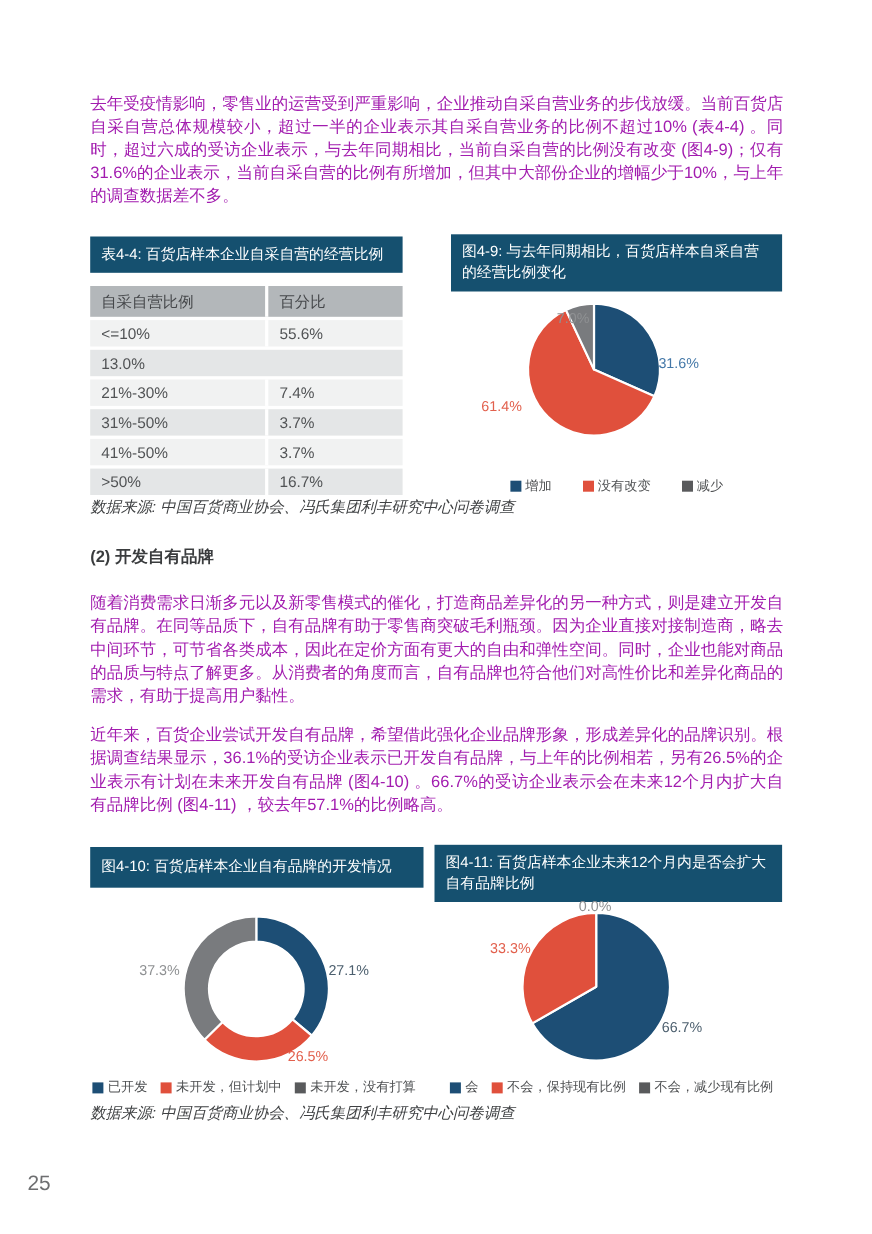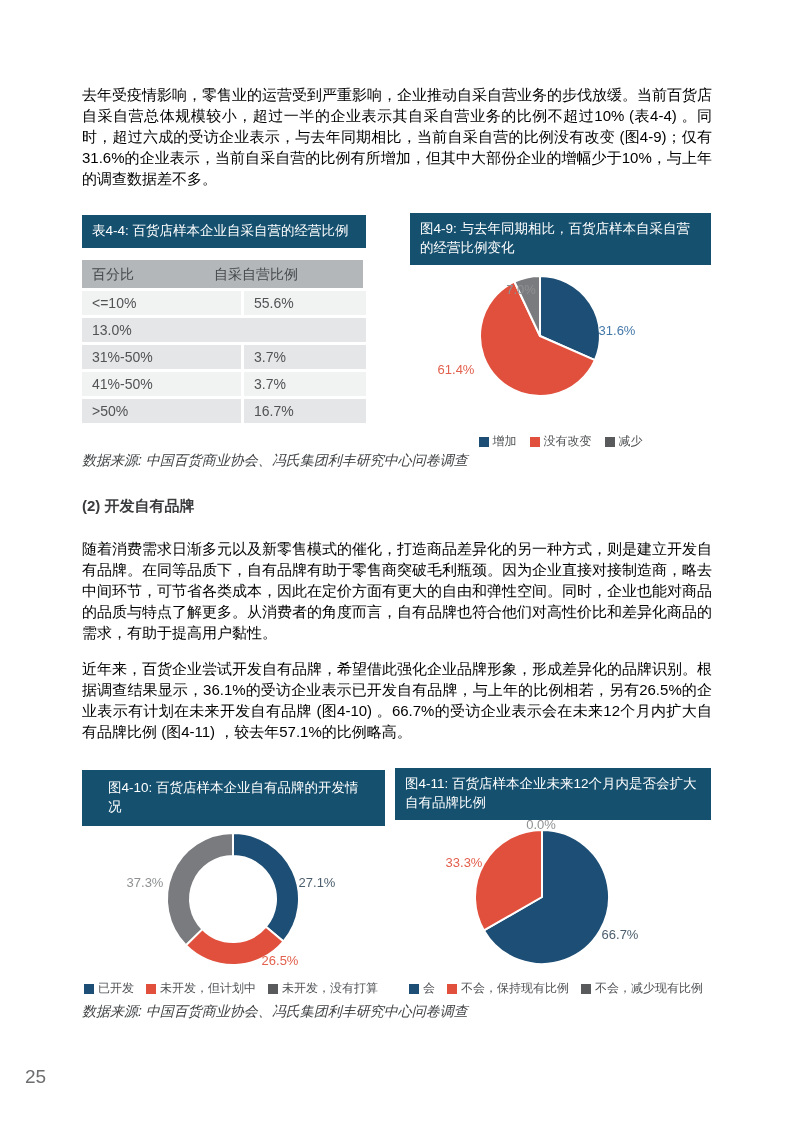--- a/index.html
+++ b/index.html
@@ -3,75 +3,79 @@
 <meta charset="utf-8">
 <style>
   * { margin:0; padding:0; box-sizing:border-box; }
   html,body { background:#ffffff; }
   .page {
     position:relative; width:793px; height:1122px; background:#ffffff;
     font-family:"Liberation Sans","DejaVu Sans",sans-serif; color:#404243; overflow:hidden;
   }
   .body-text {
     position:absolute; left:82px; width:630px; font-size:15px; line-height:21px;
-    text-align:justify; color:#000000;
+    text-align:justify; color:#a21caf;
   }
   .title-bar {
     background:#15506f; color:#ffffff; font-size:13.5px; line-height:1.4;
     padding:7px 10px; font-weight:400;
   }
   
   #table-block { position:absolute; left:82px; top:215px; width:284px; }
   .tbl { margin-top:12px; font-size:14px; }
   .trow { display:flex; margin-bottom:3px; }
   .tcell { padding-left:10px; }
   .c1 { width:162px; border-right:3px solid #ffffff; }
   .c2 { flex:1; }
   .thead .tcell { background:#b3b7ba; color:#45474a; height:28px; line-height:28px; }
   .trow.odd  .tcell { background:#f1f2f2; color:#515355; height:24px; line-height:24px; }
   .trow.even .tcell { background:#e4e6e7; color:#515355; height:24px; line-height:24px; }
   
   .chart-box { position:absolute; }
   .chart-box .plot { position:absolute; left:0; right:0; }
   .chart-box svg { position:absolute; }
   .pie-label { position:absolute; font-size:13px; transform:translate(-50%,-50%); white-space:nowrap; }
-  .legend { position:absolute; display:flex; gap:13px; font-size:12px; color:#4f5153; align-items:center; white-space:nowrap; }
+  .legend { position:absolute; display:flex; gap:28px; font-size:12px; color:#4f5153; align-items:center; white-space:nowrap; }
   .legend-item { display:flex; align-items:center; gap:4px; }
   .swatch { width:10px; height:10px; display:inline-block; }
   #chart1-box { left:410px; top:213px; width:301px; height:255px; }
   #chart1-box .plot { top:49px; height:200px; }
   #chart2-box { left:82px; top:770px; width:303px; height:215px; }
-  #chart2-box .title-bar { padding:9px 26px; }
+  #chart2-box .title-bar { padding:9px 10px; }
   #chart2-box .plot { top:44px; height:190px; }
   #chart3-box { left:395px; top:768px; width:316px; height:215px; }
   #chart3-box .plot { top:46px; height:190px; }
   .source-note { position:absolute; left:82px; font-style:italic; font-size:14px; color:#3f4143; white-space:nowrap; }
   #section-heading { position:absolute; left:82px; top:497px; font-size:15px; font-weight:bold; color:#3a3c3e; }
   #page-number { position:absolute; left:25px; top:1066px; font-size:19px; color:#6d6e70; }
 </style>
 </head>
 <body>
 
 <div class="page">
 
   <p class="body-text" style="top:84px;">去年受疫情影响，零售业的运营受到严重影响，企业推动自采自营业务的步伐放缓。当前百货店自采自营总体规模较小，超过一半的企业表示其自采自营业务的比例不超过10% (表4-4) 。同时，超过六成的受访企业表示，与去年同期相比，当前自采自营的比例没有改变 (图4-9)；仅有31.6%的企业表示，当前自采自营的比例有所增加，但其中大部份企业的增幅少于10%，与上年的调查数据差不多。</p>
 
   <div id="table-block">
     <div class="title-bar">表4-4: 百货店样本企业自采自营的经营比例</div>
     <div class="tbl">
       <div class="trow thead">
+        <div class="tcell c1">自采自营比例</div>
         <div class="tcell c2">百分比</div>
-        <div class="tcell c1">自采自营比例</div>
       </div>
       <div class="trow odd">
         <div class="tcell c1">&lt;=10%</div>
         <div class="tcell c2">55.6%</div>
       </div>
       <div class="trow even">
         <div class="tcell c2">13.0%</div>
+      </div>
+      <div class="trow odd">
+        <div class="tcell c1">21%-30%</div>
+        <div class="tcell c2">7.4%</div>
       </div>
       <div class="trow even">
         <div class="tcell c1">31%-50%</div>
         <div class="tcell c2">3.7%</div>
       </div>
       <div class="trow odd">
         <div class="tcell c1">41%-50%</div>
         <div class="tcell c2">3.7%</div>
       </div>
       <div class="trow even">

